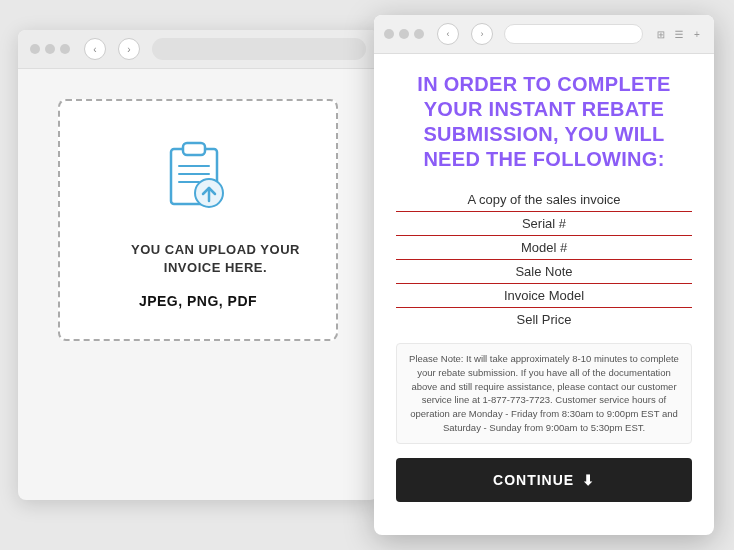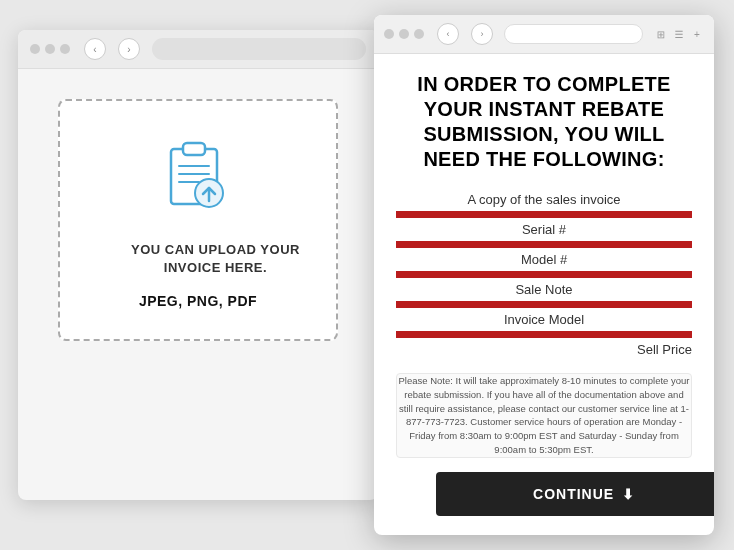--- a/index.html
+++ b/index.html
@@ -172,74 +172,73 @@
       flex: 1;
       padding: 18px 22px;
       display: flex;
       flex-direction: column;
       overflow: hidden;
     }
 
     .main-title {
       font-size: 20px;
       font-weight: 900;
-      color: #000000;
+      color: #8b5cf6;
       text-align: center;
       text-transform: uppercase;
       line-height: 1.25;
       margin-bottom: 16px;
       letter-spacing: 0.3px;
     }
 
     .items-list {
       list-style: none;
       text-align: center;
       margin-bottom: 12px;
     }
 
     .items-list li {
       font-size: 13px;
       color: #333;
       padding: 4px 0;
-      border-bottom: 7px solid #b91c1c;
+      border-bottom: 1px solid #b91c1c;
     }
 
     .items-list li:last-child {
       border-bottom: none;
-      text-align: right;
     }
 
     .note-box {
       font-size: 9.5px;
       color: #555;
       line-height: 1.45;
       text-align: center;
       margin-bottom: 14px;
       border: 1px solid #e8e8e8;
       border-radius: 4px;
+      padding: 8px;
       background: #fafafa;
     }
 
     .continue-btn {
       display: flex;
       align-items: center;
       justify-content: center;
       background: #222;
       color: white;
       font-size: 14px;
       font-weight: 700;
       letter-spacing: 1px;
       padding: 14px 30px;
       border-radius: 4px;
       cursor: pointer;
       text-transform: uppercase;
       border: none;
       gap: 8px;
       width: 100%;
-      margin-left: 40px;
     }
 
     .continue-btn .arrow-down {
       font-size: 14px;
     }
 
     
     .nav-arrows {
       display: flex;
       gap: 4px;

